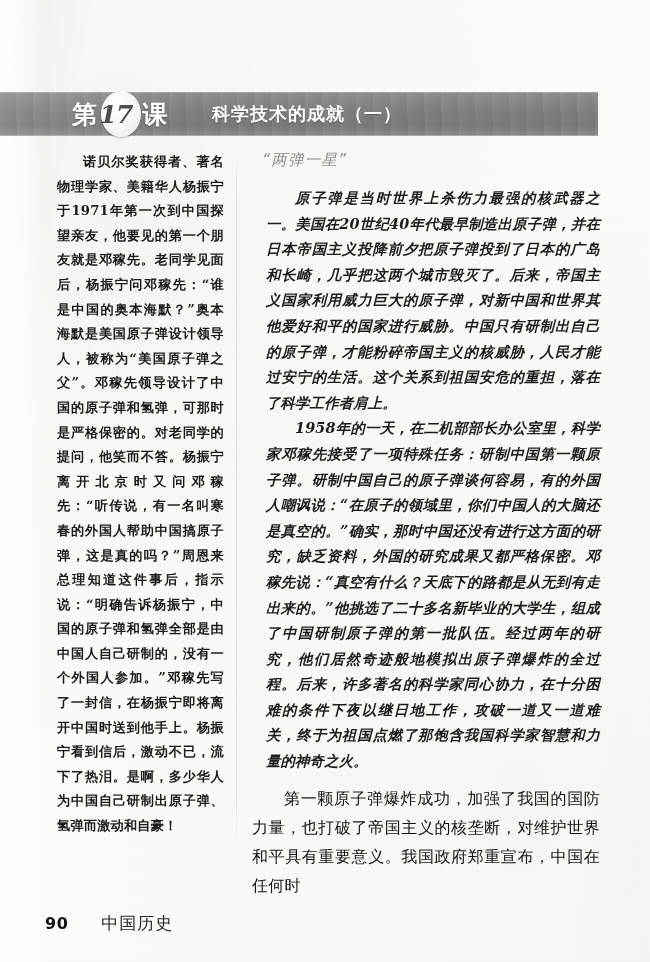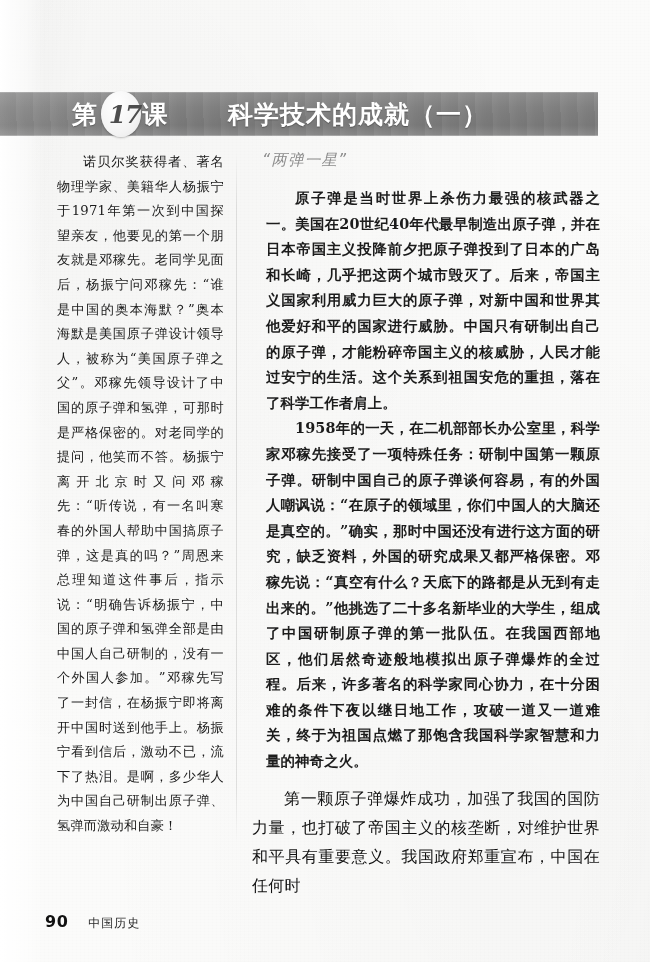--- a/index.html
+++ b/index.html
@@ -79,21 +79,21 @@
     text-shadow: 0 1px 1px rgba(0,0,0,0.30);
     letter-spacing: 0.5px;
   }
   .lesson-num-oval {
     position: relative;
     width: 42px;
     height: 42px;
     margin: 0 1px 0 2px;
     display: inline-flex;
     align-items: center;
-    justify-content: flex-end;
+    justify-content: flex-start;
   }
   .lesson-num-oval::before {
     content: "";
     position: absolute;
     left: 1px; top: -2px;
     width: 40px; height: 46px;
     border-radius: 50%;
     background: radial-gradient(ellipse at 40% 30%, #ffffff 0%, #f4f4f4 60%, #e6e6e6 100%);
     box-shadow: 0 1px 2px rgba(0,0,0,0.25);
   }
@@ -102,25 +102,25 @@
     font-family: "DejaVu Serif", serif;
     font-style: italic;
     font-weight: 700;
     font-size: 25px;
     color: #4d4d4d;
     line-height: 1;
     letter-spacing: -1px;
   }
   .banner-title {
     font-family: "DejaVu Sans", sans-serif;
-    font-size: 25px;
+    font-size: 18px;
     font-weight: 700;
     color: #ffffff;
     text-shadow: 0 1px 1px rgba(0,0,0,0.30);
-    margin-left: 60px;
+    margin-left: 44px;
     letter-spacing: 1px;
   }
 
   
   .content {
     position: absolute;
     left: 0;
     top: 150px;
     width: 650px;
   }
@@ -135,21 +135,21 @@
   .side-col p {
     margin: 0;
     font-family: "DejaVu Serif", serif;
     font-size: 13.2px;
     line-height: 24.6px;
     color: #1b1b1b;
     text-align: justify;
     text-align-last: left;
     text-indent: 26px;
     letter-spacing: 0.2px;
-    font-weight: 400;
+    font-weight: 700;
   }
 
   
   .col-rule {
     position: absolute;
     left: 236px;
     top: 2px;
     width: 1px;
     height: 690px;
     background: linear-gradient(180deg, rgba(0,0,0,0.0) 0%, rgba(0,0,0,0.10) 8%, rgba(0,0,0,0.10) 92%, rgba(0,0,0,0.0) 100%);
@@ -192,20 +192,21 @@
     margin: 0;
     font-family: "DejaVu Serif", serif;
     font-size: 14.4px;
     line-height: 25.6px;
     color: #1c1c1c;
     text-align: justify;
     text-align-last: left;
     text-indent: 29px;
     letter-spacing: 0.15px;
     font-weight: 600;
+    font-style: italic;
   }
   .inset p + p { margin-top: 0; }
 
   .tail-para {
     margin-top: 16px;
   }
 
   
   .footer {
     position: absolute;
@@ -219,23 +220,23 @@
   .page-num {
     margin-left: 45px;
     font-family: "DejaVu Sans", sans-serif;
     font-size: 16px;
     font-weight: 700;
     color: #111111;
     letter-spacing: 0.5px;
     text-align: center;
   }
   .book-name {
-    margin-left: 20px;
-    font-family: "DejaVu Serif", serif;
-    font-size: 12px;
+    margin-left: 33px;
+    font-family: "DejaVu Serif", serif;
+    font-size: 17px;
     color: #2a2a2a;
     letter-spacing: 1px;
   }
 </style>
 </head>
 <body>
 
 <div class="page">
   <div class="grain"></div>
   <div class="gutter-strip"></div>
@@ -259,21 +260,21 @@
     </div>
 
     <div class="col-rule"></div>
 
     <div class="main-col">
       <h2 class="sub-head">“两弹一星”</h2>
 
 
       <div class="inset">
         <p>原子弹是当时世界上杀伤力最强的核武器之一。美国在20世纪40年代最早制造出原子弹，并在日本帝国主义投降前夕把原子弹投到了日本的广岛和长崎，几乎把这两个城市毁灭了。后来，帝国主义国家利用威力巨大的原子弹，对新中国和世界其他爱好和平的国家进行威胁。中国只有研制出自己的原子弹，才能粉碎帝国主义的核威胁，人民才能过安宁的生活。这个关系到祖国安危的重担，落在了科学工作者肩上。</p>
-        <p>1958年的一天，在二机部部长办公室里，科学家邓稼先接受了一项特殊任务：研制中国第一颗原子弹。研制中国自己的原子弹谈何容易，有的外国人嘲讽说：“在原子的领域里，你们中国人的大脑还是真空的。”确实，那时中国还没有进行这方面的研究，缺乏资料，外国的研究成果又都严格保密。邓稼先说：“真空有什么？天底下的路都是从无到有走出来的。”他挑选了二十多名新毕业的大学生，组成了中国研制原子弹的第一批队伍。在我国西部地区，他们居然奇迹般地模拟出原子弹爆炸的全过程。后来，许多著名的科学家同心协力，在十分困难的条件下夜以继日地工作，攻破一道又一道难关，终于为祖国点燃了那饱含我国科学家智慧和力量的神奇之火。</p>
+        <p>1958年的一天，在二机部部长办公室里，科学家邓稼先接受了一项特殊任务：研制中国第一颗原子弹。研制中国自己的原子弹谈何容易，有的外国人嘲讽说：“在原子的领域里，你们中国人的大脑还是真空的。”确实，那时中国还没有进行这方面的研究，缺乏资料，外国的研究成果又都严格保密。邓稼先说：“真空有什么？天底下的路都是从无到有走出来的。”他挑选了二十多名新毕业的大学生，组成了中国研制原子弹的第一批队伍。经过两年的研究，他们居然奇迹般地模拟出原子弹爆炸的全过程。后来，许多著名的科学家同心协力，在十分困难的条件下夜以继日地工作，攻破一道又一道难关，终于为祖国点燃了那饱含我国科学家智慧和力量的神奇之火。</p>
       </div>
 
       <p class="body tail-para">第一颗原子弹爆炸成功，加强了我国的国防力量，也打破了帝国主义的核垄断，对维护世界和平具有重要意义。我国政府郑重宣布，中国在任何时</p>
     </div>
 
   </div>
 
   <div class="footer">
     <span class="page-num">90</span>
     <span class="book-name">中国历史</span>

